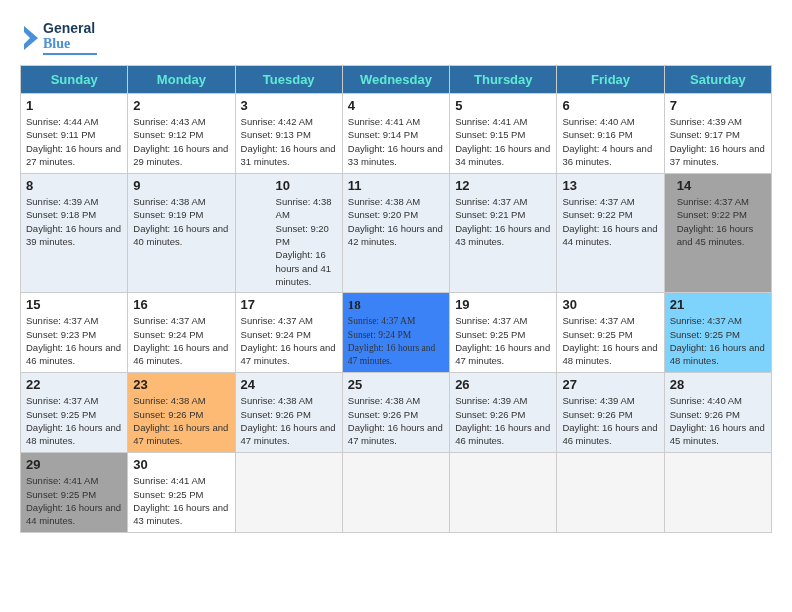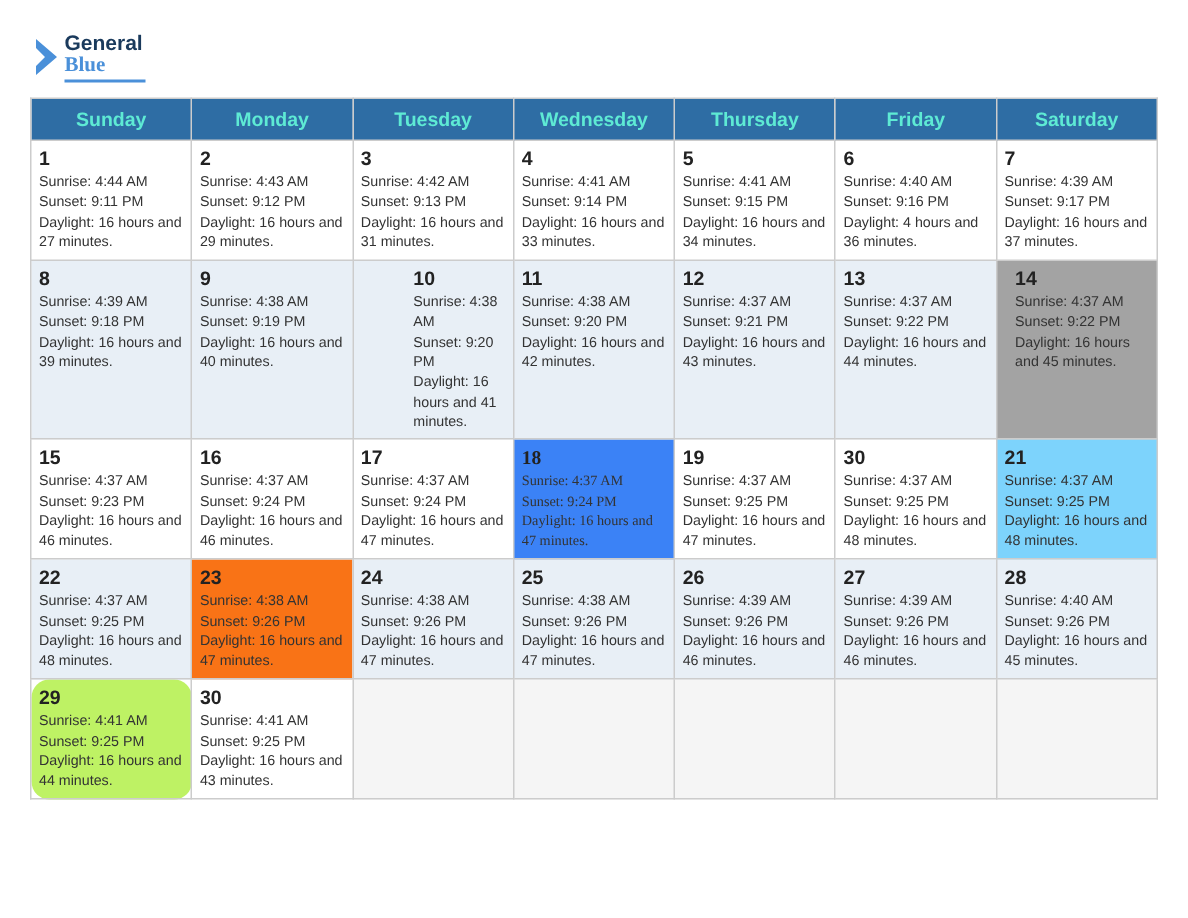--- a/index.html
+++ b/index.html
@@ -294,21 +294,21 @@
         </tr>
         <tr>
           <td style="background: rgb(232, 239, 246);">
         <span class="day-num">22</span>
         <div class="day-info">
           <div>Sunrise: 4:37 AM</div>
           <div>Sunset: 9:25 PM</div>
           <div>Daylight: 16 hours and 48 minutes.</div>
         </div>
       </td>
-          <td style="background: #f97316;">
+          <td style="background: #fdba74;">
         <span class="day-num">23</span>
         <div class="day-info">
           <div>Sunrise: 4:38 AM</div>
           <div>Sunset: 9:26 PM</div>
           <div>Daylight: 16 hours and 47 minutes.</div>
         </div>
       </td>
           <td style="background: rgb(232, 239, 246);">
         <span class="day-num">24</span>
         <div class="day-info">
@@ -344,21 +344,21 @@
           <td style="background: rgb(232, 239, 246);">
         <span class="day-num">28</span>
         <div class="day-info">
           <div>Sunrise: 4:40 AM</div>
           <div>Sunset: 9:26 PM</div>
           <div>Daylight: 16 hours and 45 minutes.</div>
         </div>
       </td>
         </tr>
         <tr>
-          <td style="background: #bef264; border-radius: 12px;">
+          <td style="background: #a3a3a3;">
         <span class="day-num">29</span>
         <div class="day-info">
           <div>Sunrise: 4:41 AM</div>
           <div>Sunset: 9:25 PM</div>
           <div>Daylight: 16 hours and 44 minutes.</div>
         </div>
       </td>
           <td style="background: rgb(255, 255, 255);">
         <span class="day-num">30</span>
         <div class="day-info">

